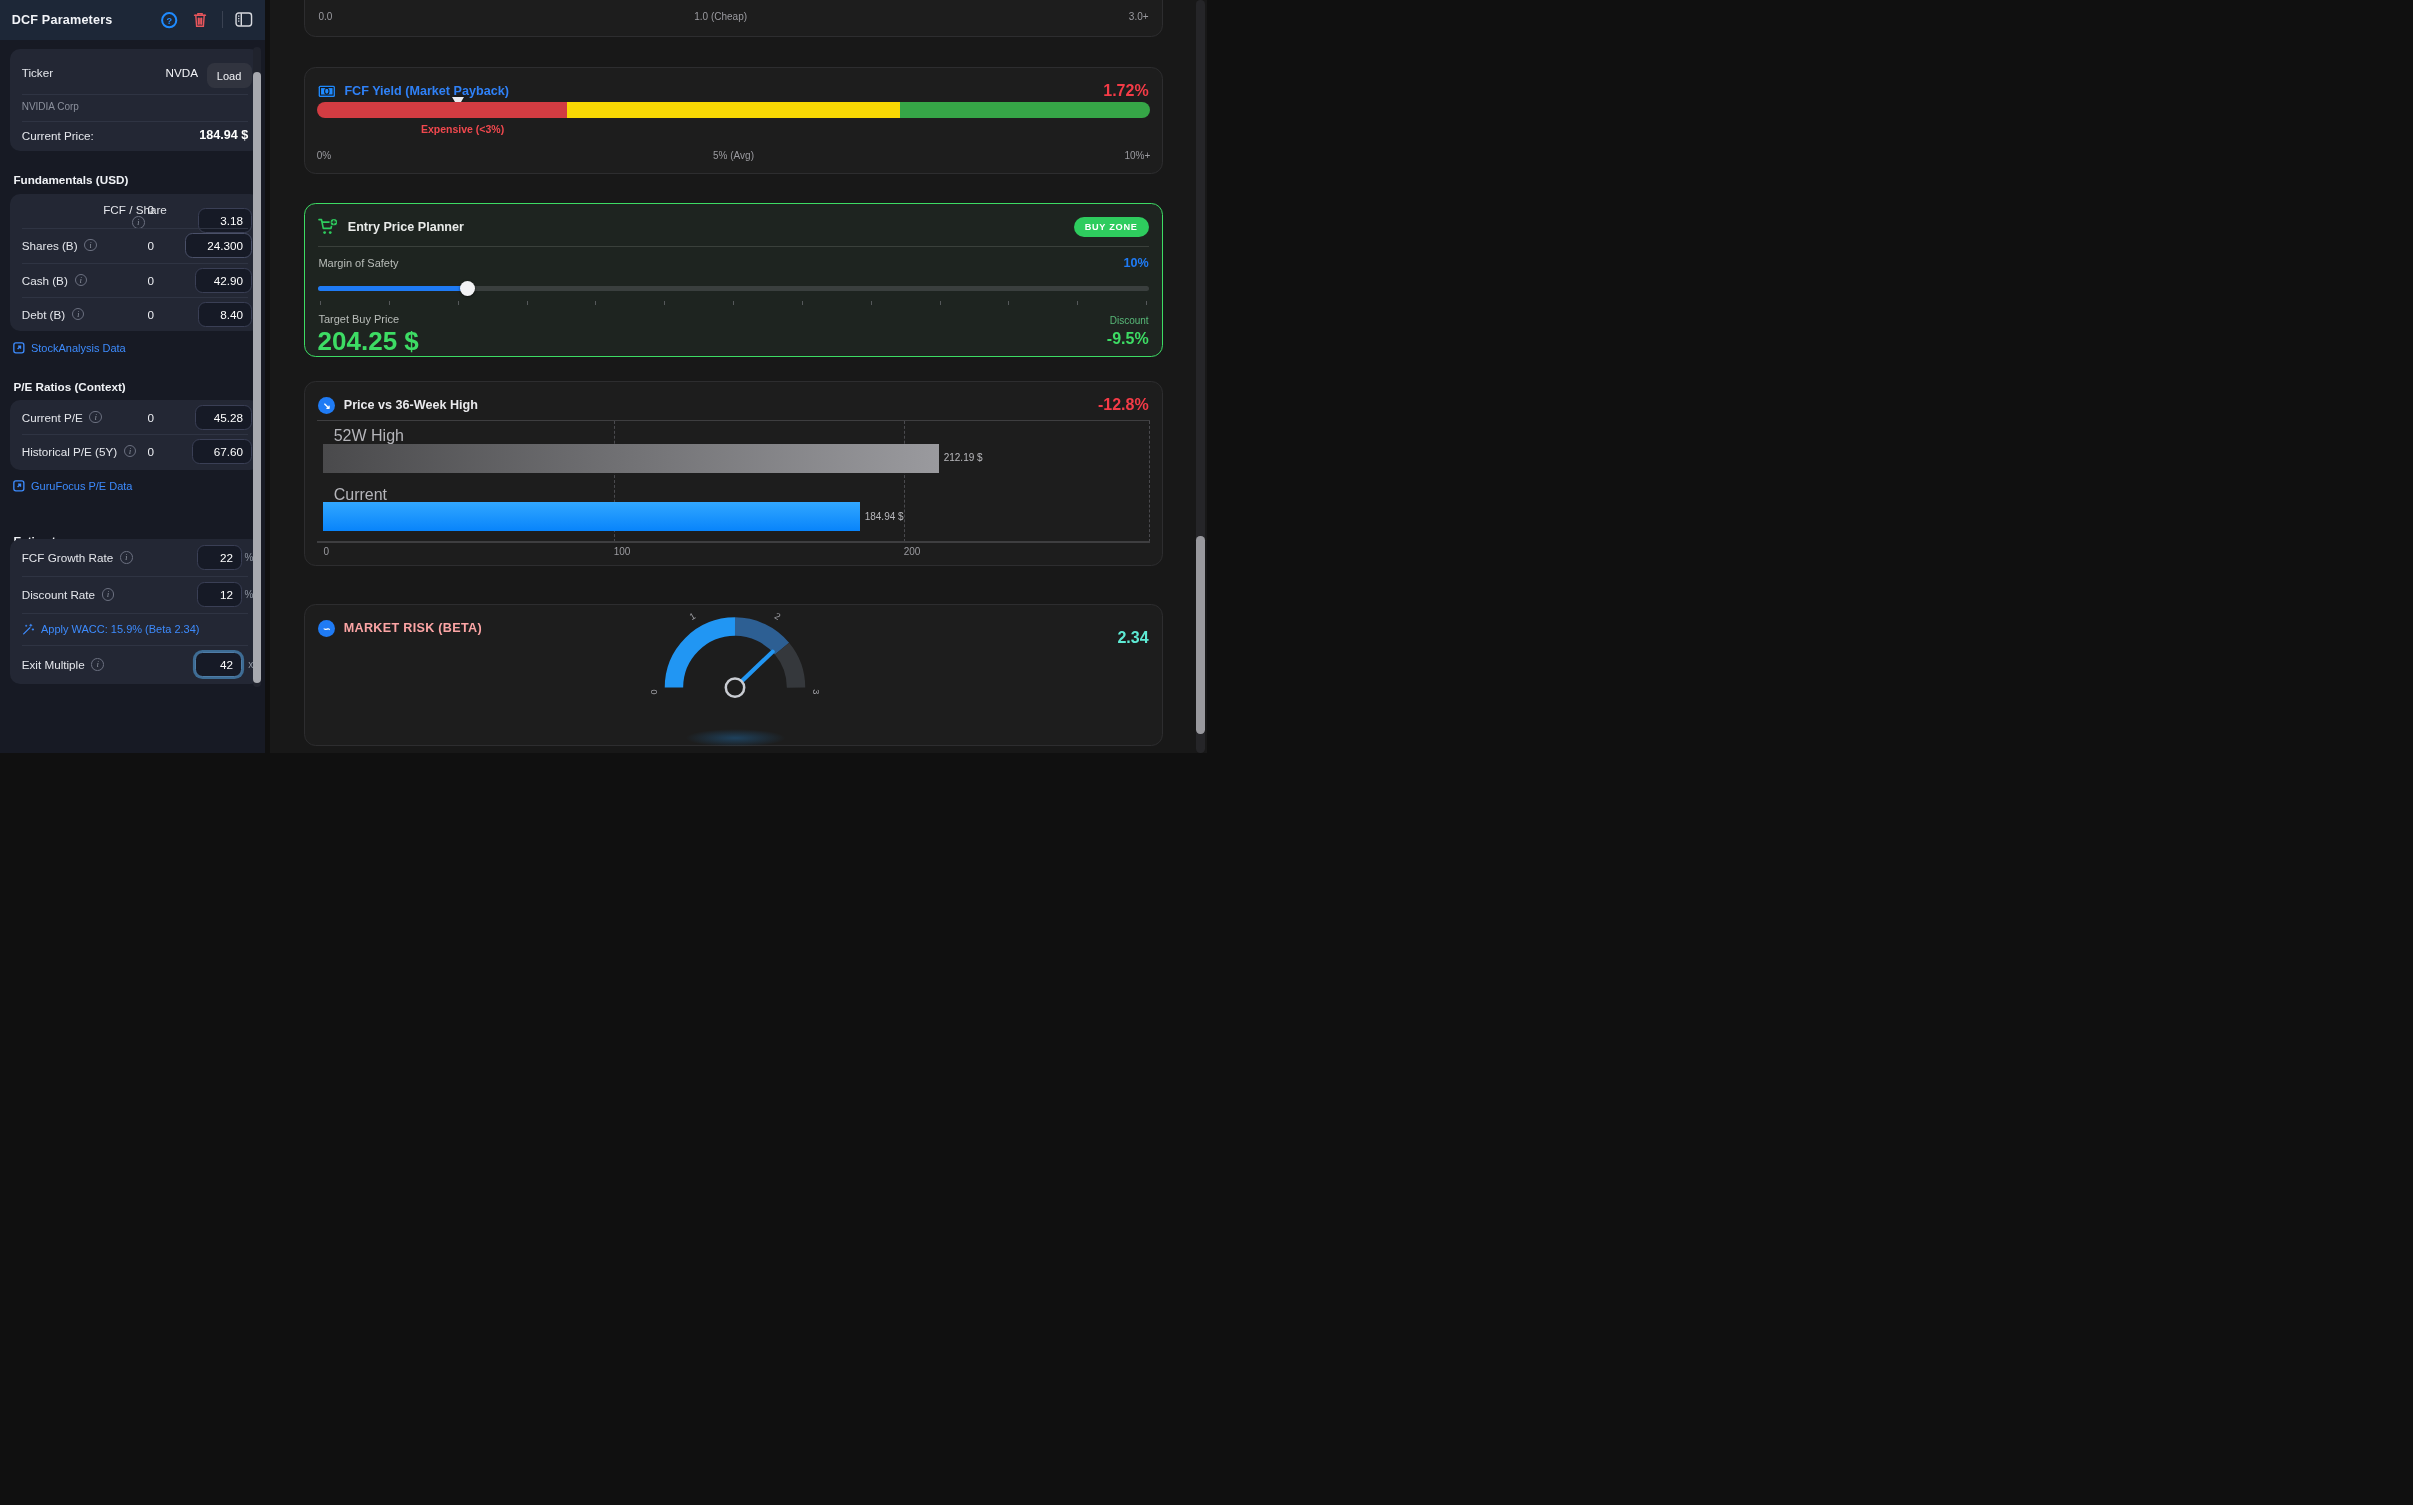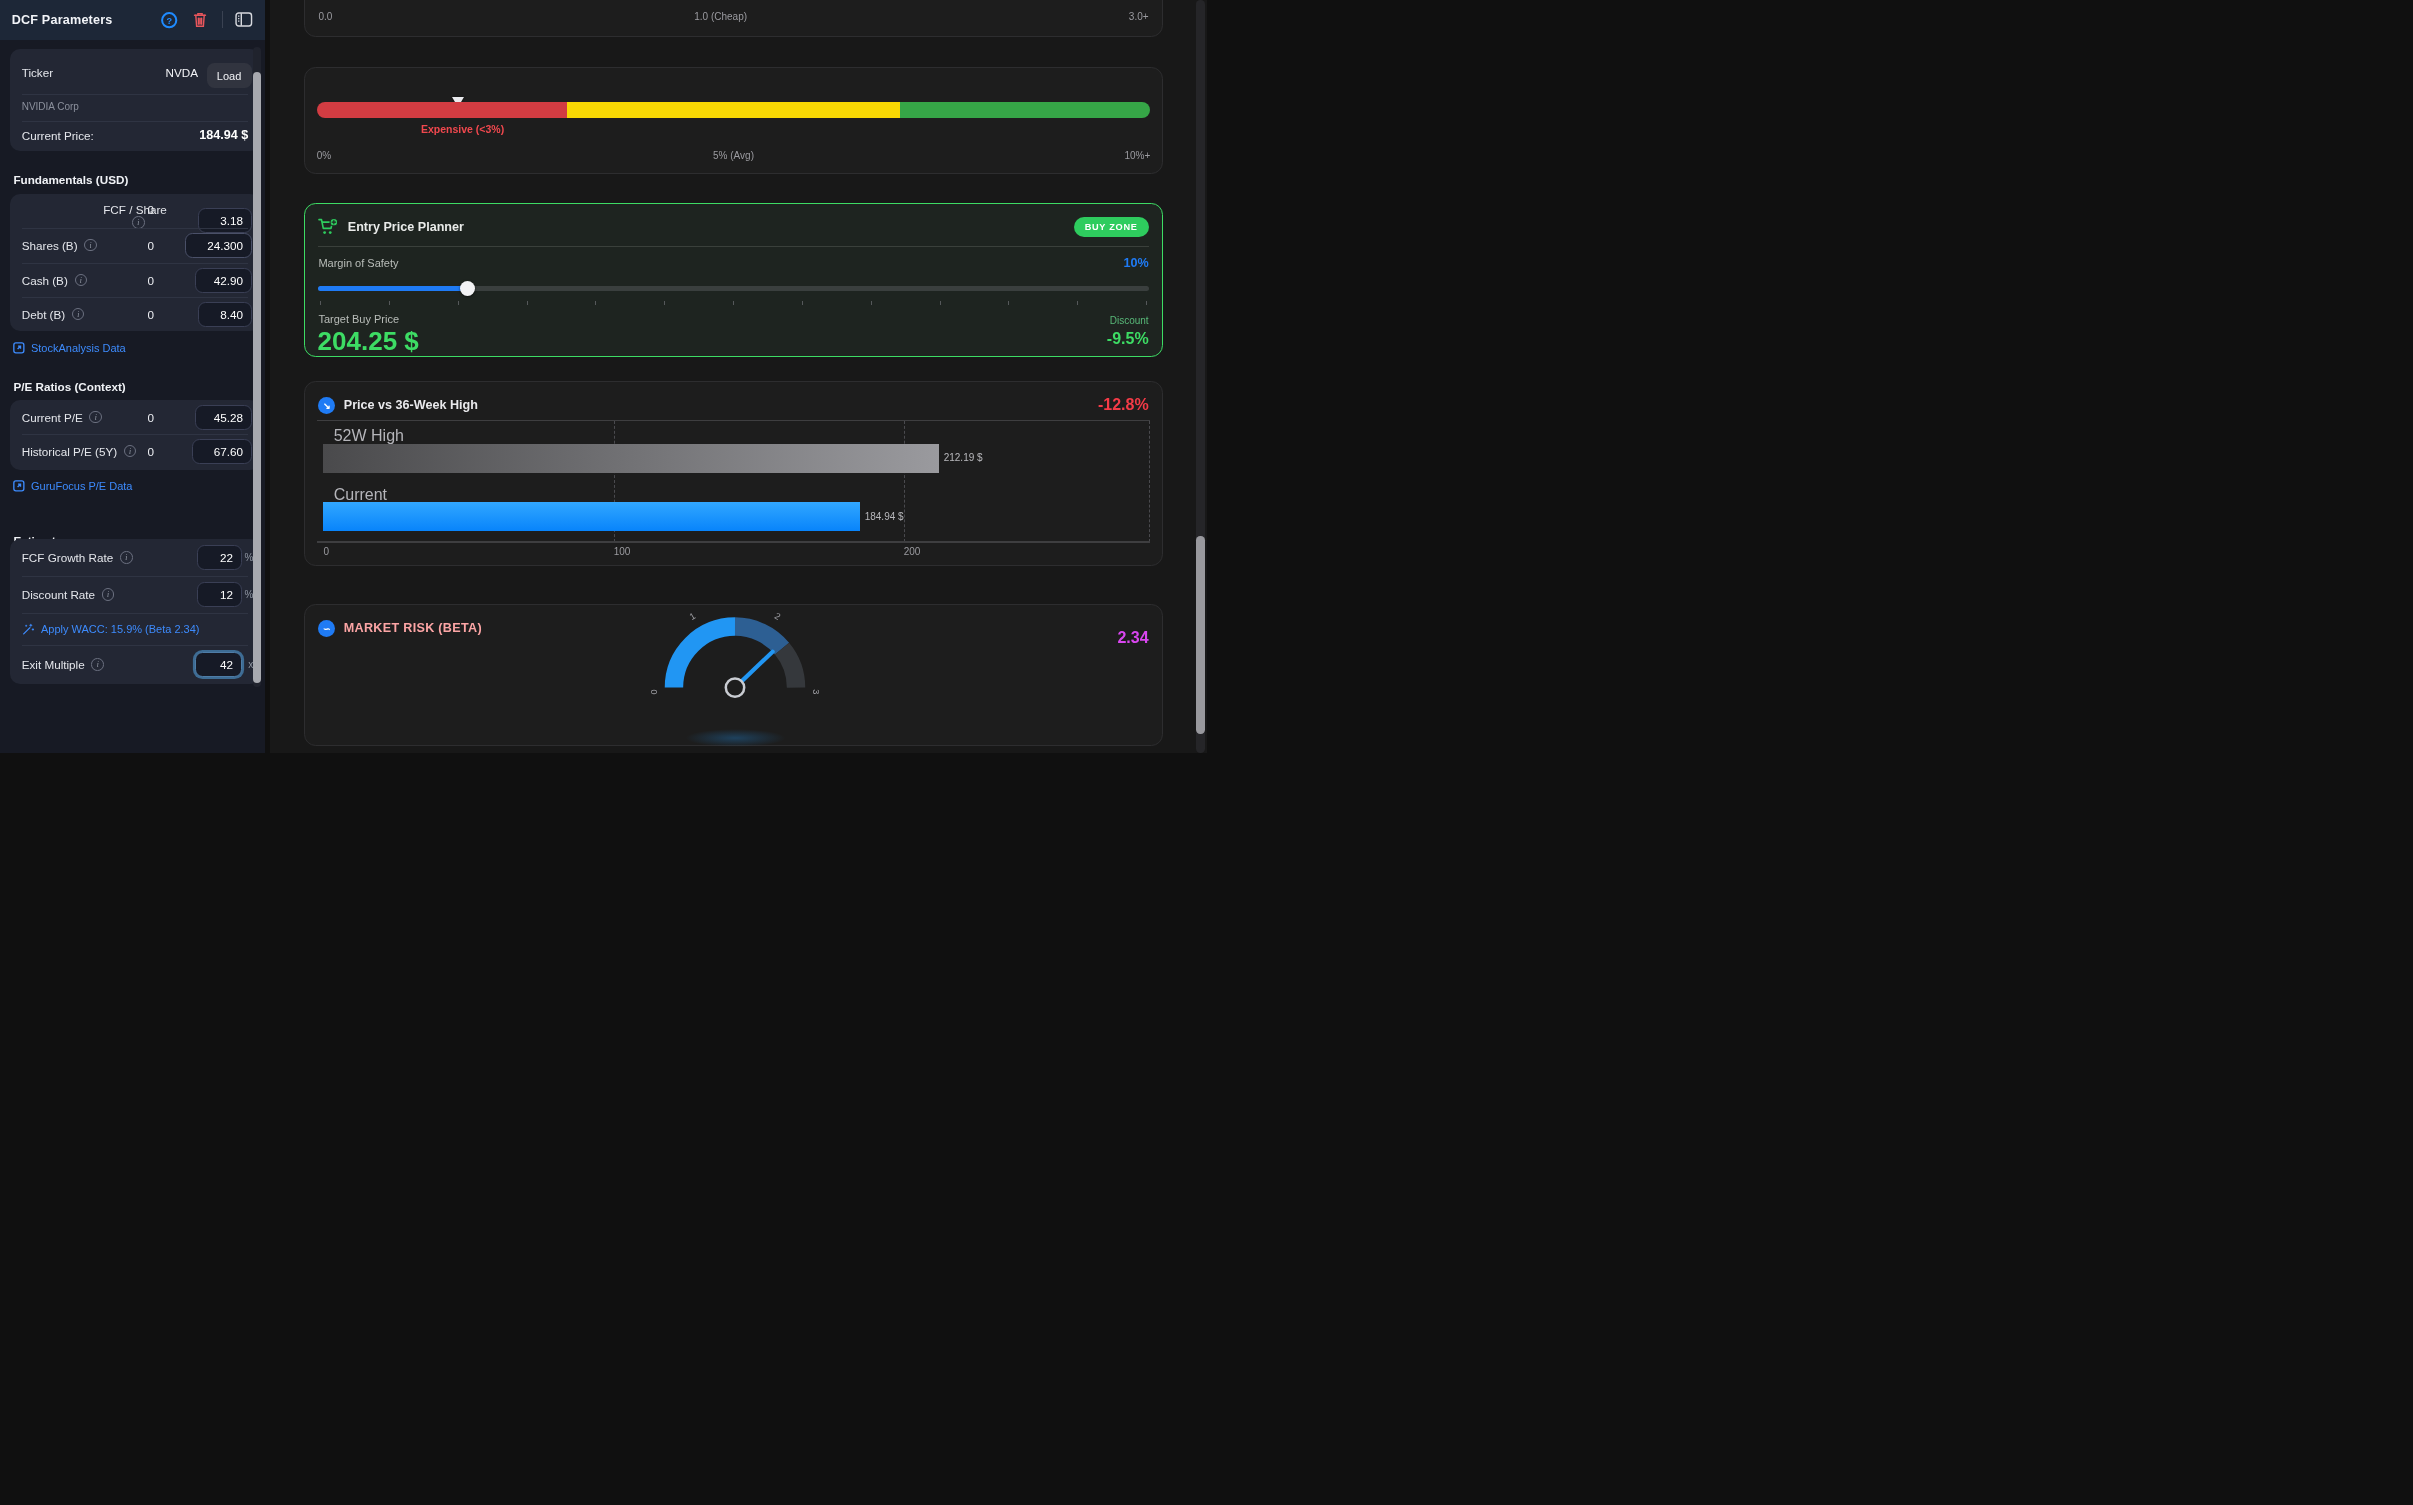--- a/index.html
+++ b/index.html
@@ -291,20 +291,29 @@
 
   <div id="main">
 
     <div class="card" id="gauge-top-card">
       <span class="gt-label" style="left:13.4px;">0.0</span>
       <span class="gt-label" style="left:48.5%; transform:translateX(-50%);">1.0 (Cheap)</span>
       <span class="gt-label" style="right:13.4px;">3.0+</span>
     </div>
 
     <div class="card" id="fcf-card">
+      <div class="card-header">
+        <svg width="17.6" height="12.6" viewBox="0 0 21 15">
+            <rect x="0.8" y="0.8" width="19.4" height="13.4" rx="1.8" fill="#1f8bff"></rect>
+            <rect x="3" y="3" width="15" height="9" fill="none" stroke="#15181e" stroke-width="1.3"></rect>
+            <ellipse cx="10.5" cy="7.5" rx="2.6" ry="3.6" fill="none" stroke="#15181e" stroke-width="1.3"></ellipse>
+          </svg>
+        <span class="card-title" style="color:#2f81f7;">FCF Yield (Market Payback)</span>
+        <span class="card-value" style="color:#f43b47;">1.72%</span>
+      </div>
       <div class="fcf-marker" id="fcf-marker" style="left: 147px;"></div>
       <div class="fcf-bar">
         <div class="fcf-seg-red"></div>
         <div class="fcf-seg-yellow"></div>
         <div class="fcf-seg-green"></div>
       </div>
       <div class="fcf-zone" id="fcf-zone-label" style="left: 116px;">Expensive (&lt;3%)</div>
       <div class="fcf-axis">
         <span>0%</span>
         <span class="mid">5% (Avg)</span>
@@ -377,21 +386,21 @@
         <span id="tick-0" style="left: 6.7px;">0</span>
         <span id="tick-100" style="left: 297px;">100</span>
         <span id="tick-200" style="left: 587px;">200</span>
       </div>
     </div>
 
     <div class="card" id="beta-card">
       <div class="card-header">
         <span class="circle-icon">∽</span>
         <span class="card-title" style="color:#fca5a5; letter-spacing:0.3px;">MARKET RISK (BETA)</span>
-        <span class="card-value" style="color:#d946ef;margin-top:20px;">2.34</span>
+        <span class="card-value" style="color:#5eead4;margin-top:20px;">2.34</span>
       </div>
       <div class="gauge-wrap">
         <svg width="184" height="94" viewBox="0 0 220 112">
           <path d="M 37 95 A 73 73 0 0 1 110 22" fill="none" stroke="#2196f3" stroke-width="22"></path>
           <path d="M 110 22 A 73 73 0 0 1 166.2 48.5" fill="none" stroke="#2d5f93" stroke-width="22"></path>
           <path d="M 166.2 48.5 A 73 73 0 0 1 183 95" fill="none" stroke="#35383c" stroke-width="22"></path>
           <line x1="110" y1="95" x2="155" y2="52" stroke="#2196f3" stroke-width="5" stroke-linecap="round"></line>
           <circle cx="110" cy="95" r="11" fill="#1d1d1d" stroke="#c9ccd2" stroke-width="3"></circle>
           <text id="gtick0" x="17" y="100" transform="rotate(-90 17 100)" text-anchor="middle" font-size="11" fill="#9b9ba0" font-family="Liberation Sans, sans-serif">0</text>
           <text id="gtick1" x="61" y="13" transform="rotate(-30 61 13)" text-anchor="middle" font-size="11" fill="#9b9ba0" font-family="Liberation Sans, sans-serif">1</text>

